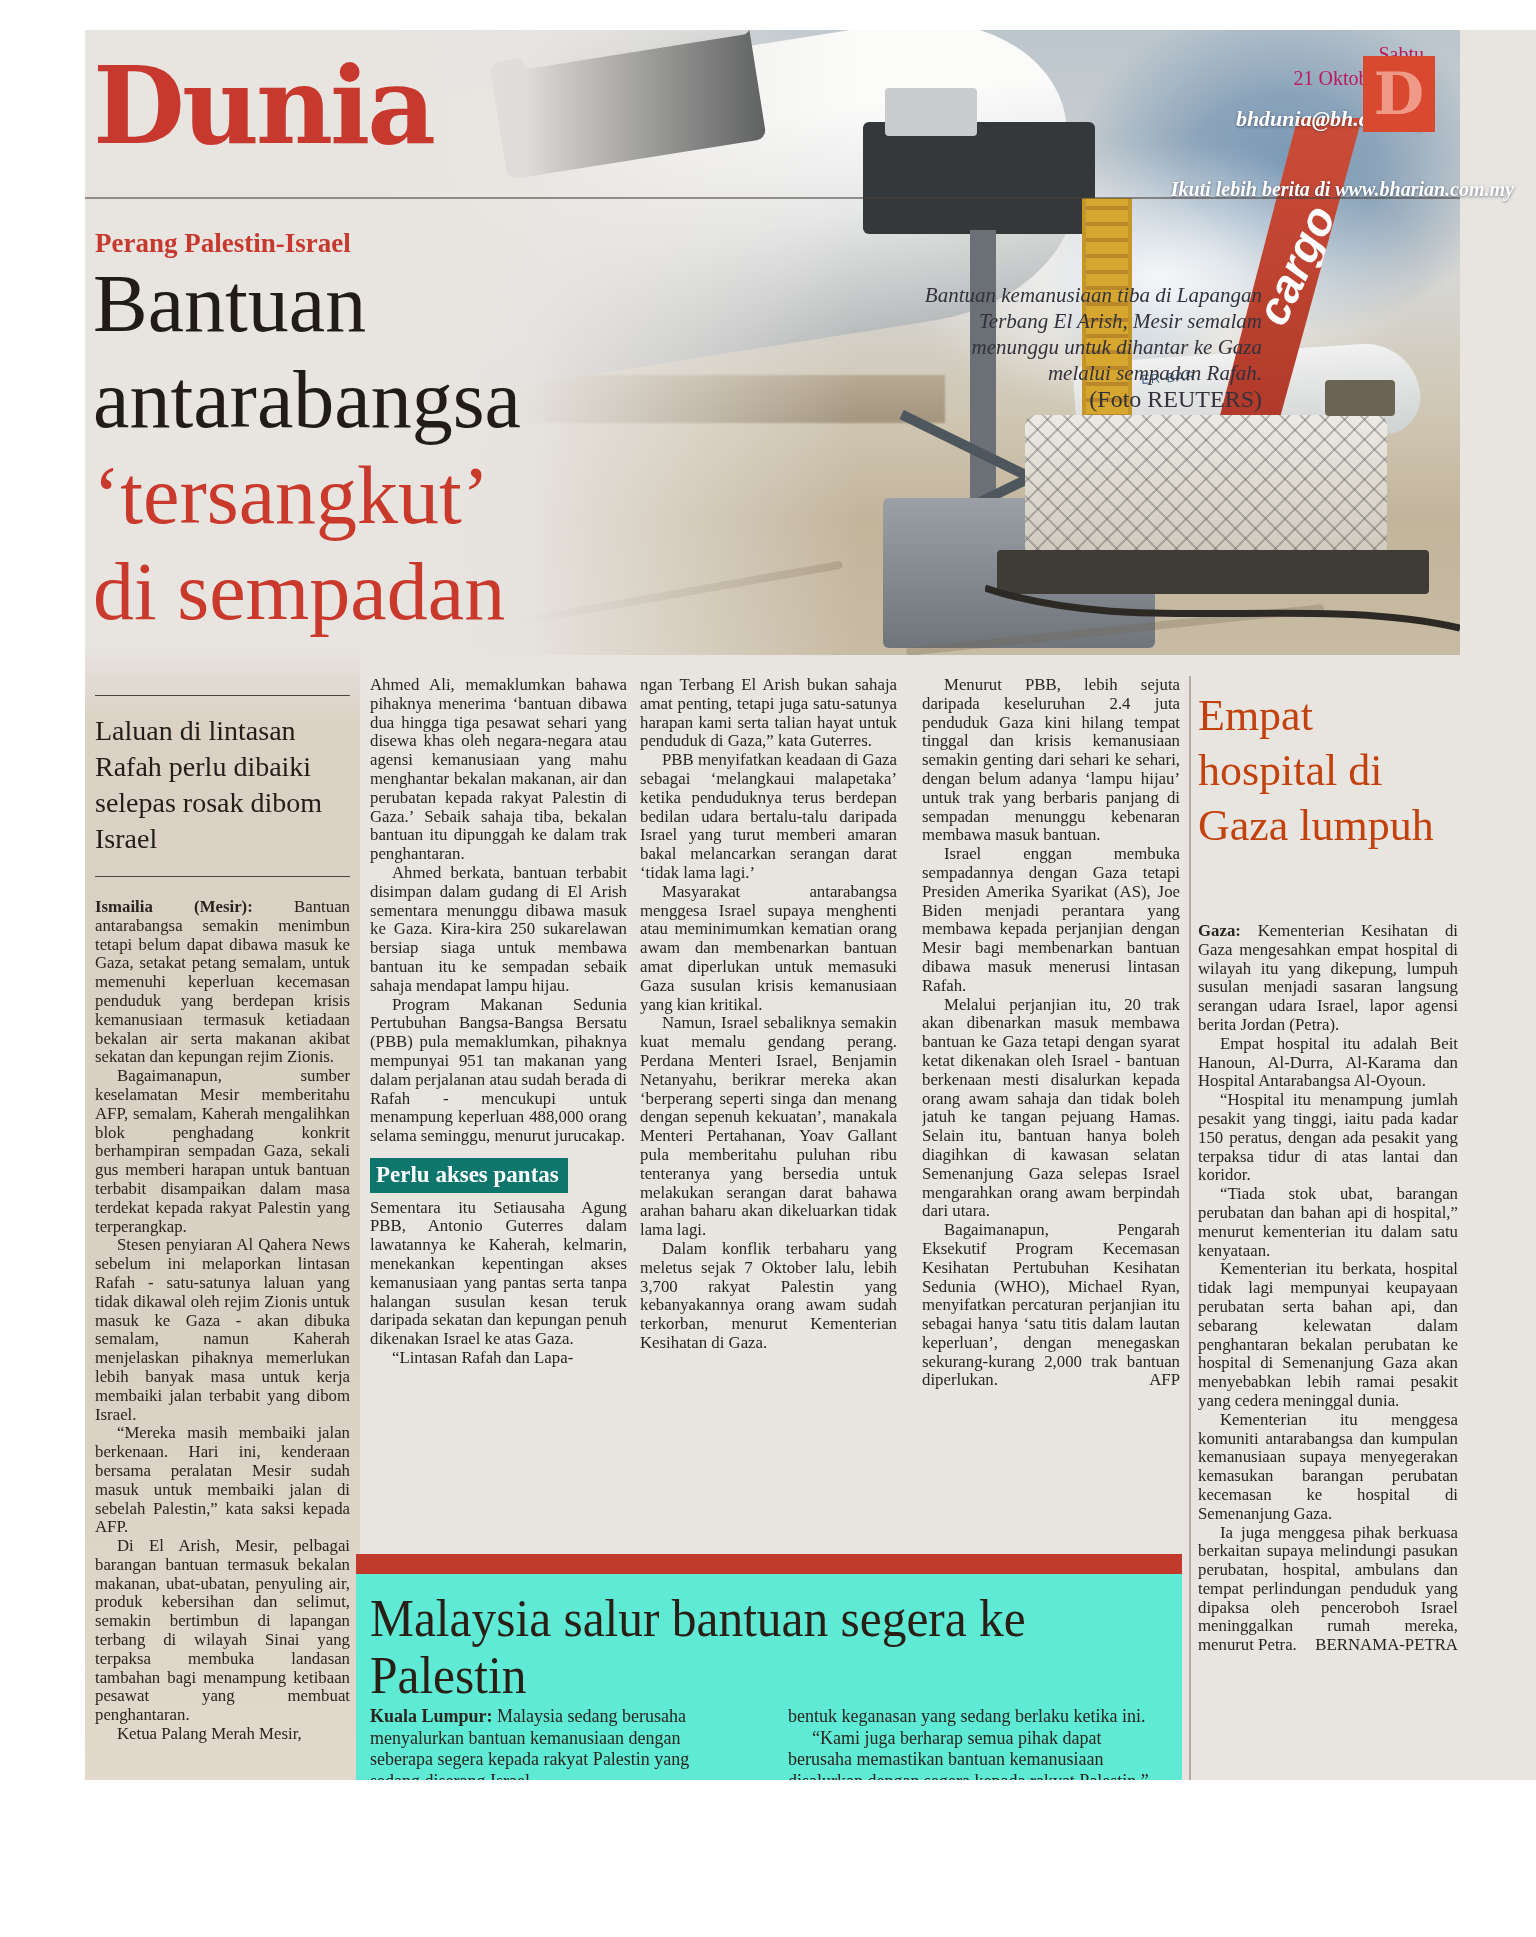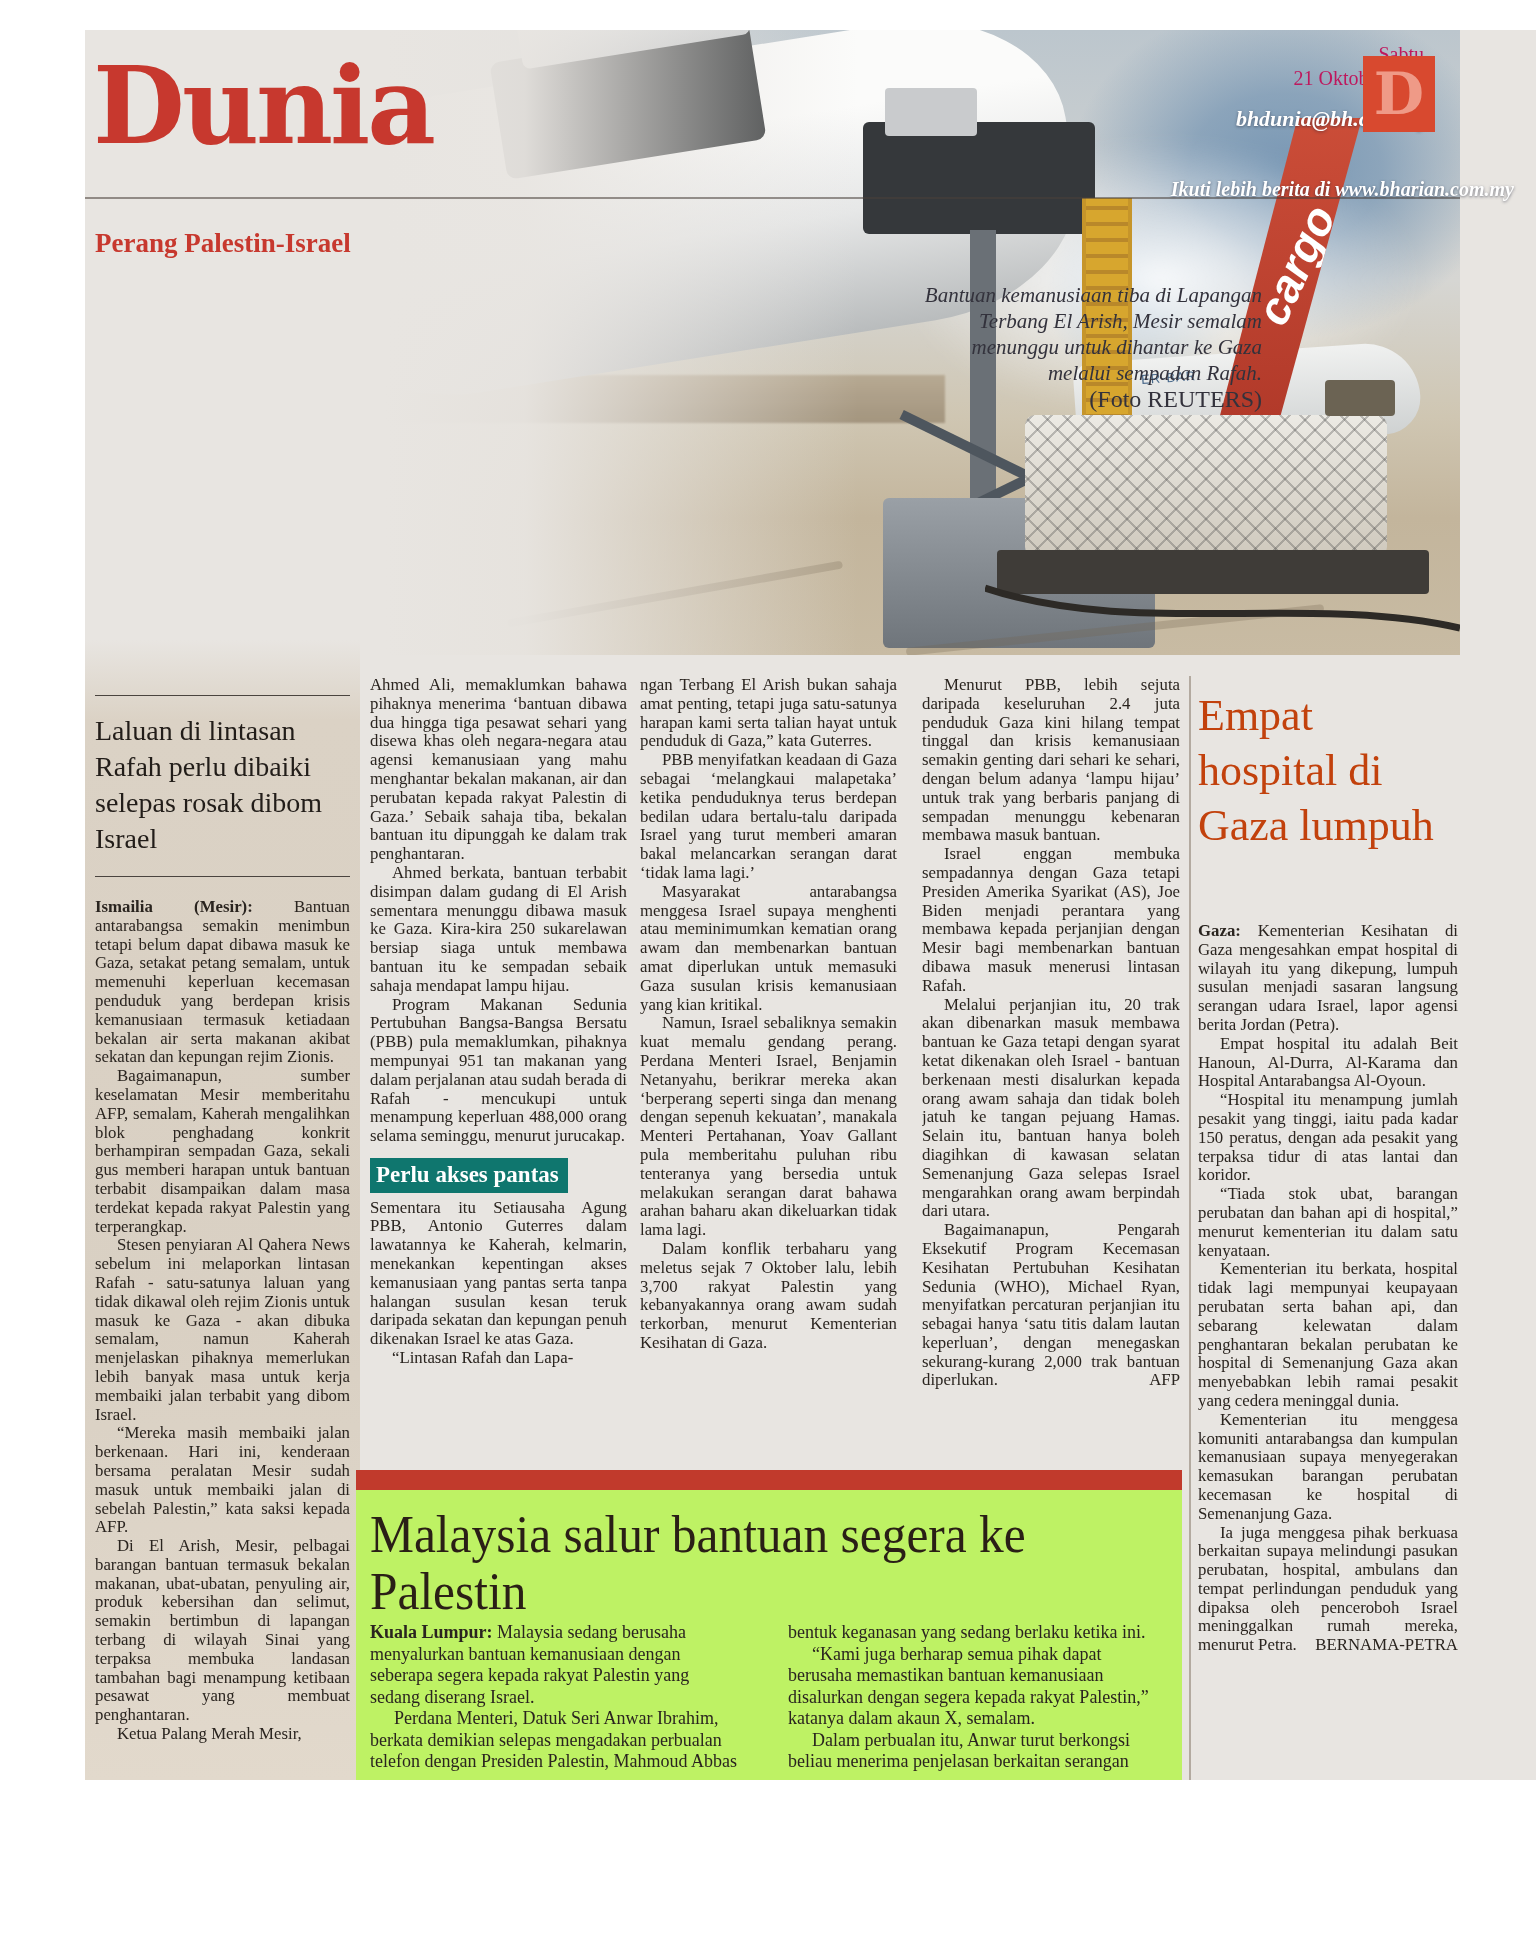--- a/index.html
+++ b/index.html
@@ -98,21 +98,21 @@
   .col3{left:555px;top:646px;width:257px;height:814px;}
   .col4{left:837px;top:646px;width:258px;height:814px;}
   .vdivider{position:absolute;left:1104px;top:646px;width:2px;height:1104px;background:#b3aaa0;}
   .crosshead{display:inline-block;background:#0f766e;color:#ffffff;font-weight:bold;font-size:23px;
      line-height:1.2;padding:3px 9px 4px 6px;margin:12px 0 6px 0;}
 
   .head5{position:absolute;left:1113px;top:658px;width:262px;font-size:44px;line-height:55px;color:#c2410c;}
   .col5{left:1113px;top:892px;width:260px;height:858px;}
 
   
-  .msec{position:absolute;left:271px;top:1440px;width:826px;height:312px;background:#bef264;overflow:hidden;}
+  .msec{position:absolute;left:271px;top:1524px;width:826px;height:312px;background:#5eead4;overflow:hidden;}
   .msec .bar{position:absolute;left:0;top:0;width:100%;height:20px;background:#c13a2c;}
   .mhead{position:absolute;left:14px;top:36px;width:800px;font-size:52px;line-height:1.1;color:#2a1f16;
      transform:scaleX(.95);transform-origin:left;}
   .mcol{position:absolute;top:152px;font-size:18px;line-height:21.5px;color:#2a241f;height:150px;overflow:hidden;text-align:left;}
   .mcol p{margin:0;}
   .mcol .plist p{text-indent:24px;}
   .mcol .plist.flush-first p:first-child{text-indent:0;}
   .mleft{left:14px;width:368px;}
   .mright{left:432px;width:378px;}
   b.loc{font-weight:bold;}
@@ -160,20 +160,26 @@
     <div>21 Oktober 2023</div>
   </div>
   <div class="email">bhdunia@bh.com.my</div>
   <div class="dlogo">
     <span>D</span>
   </div>
   <div class="tagline">Ikuti lebih berita di www.bharian.com.my</div>
   <div class="toprule"></div>
 
   <div class="kicker">Perang Palestin-Israel</div>
+  <div class="headline">
+    <div>Bantuan</div>
+    <div>antarabangsa</div>
+    <div class="red">‘tersangkut’</div>
+    <div class="red">di sempadan</div>
+  </div>
 
   <div class="caption">
     <span>Bantuan kemanusiaan tiba di Lapangan Terbang El Arish, Mesir semalam menunggu untuk dihantar ke Gaza melalui sempadan Rafah.</span><br>
     <span class="credit">(Foto REUTERS)</span>
   </div>
 
   <div class="panel1"></div>
   <div class="subhead">Laluan di lintasan Rafah perlu dibaiki selepas rosak dibom Israel</div>
   <div class="col col1">
     <p class="lead-p"><b class="loc">Ismailia (Mesir):</b> <span>Bantuan antarabangsa semakin menimbun tetapi belum dapat dibawa masuk ke Gaza, setakat petang semalam, untuk memenuhi keperluan kecemasan penduduk yang berdepan krisis kemanusiaan termasuk ketiadaan bekalan air serta makanan akibat sekatan dan kepungan rejim Zionis.</span></p>

